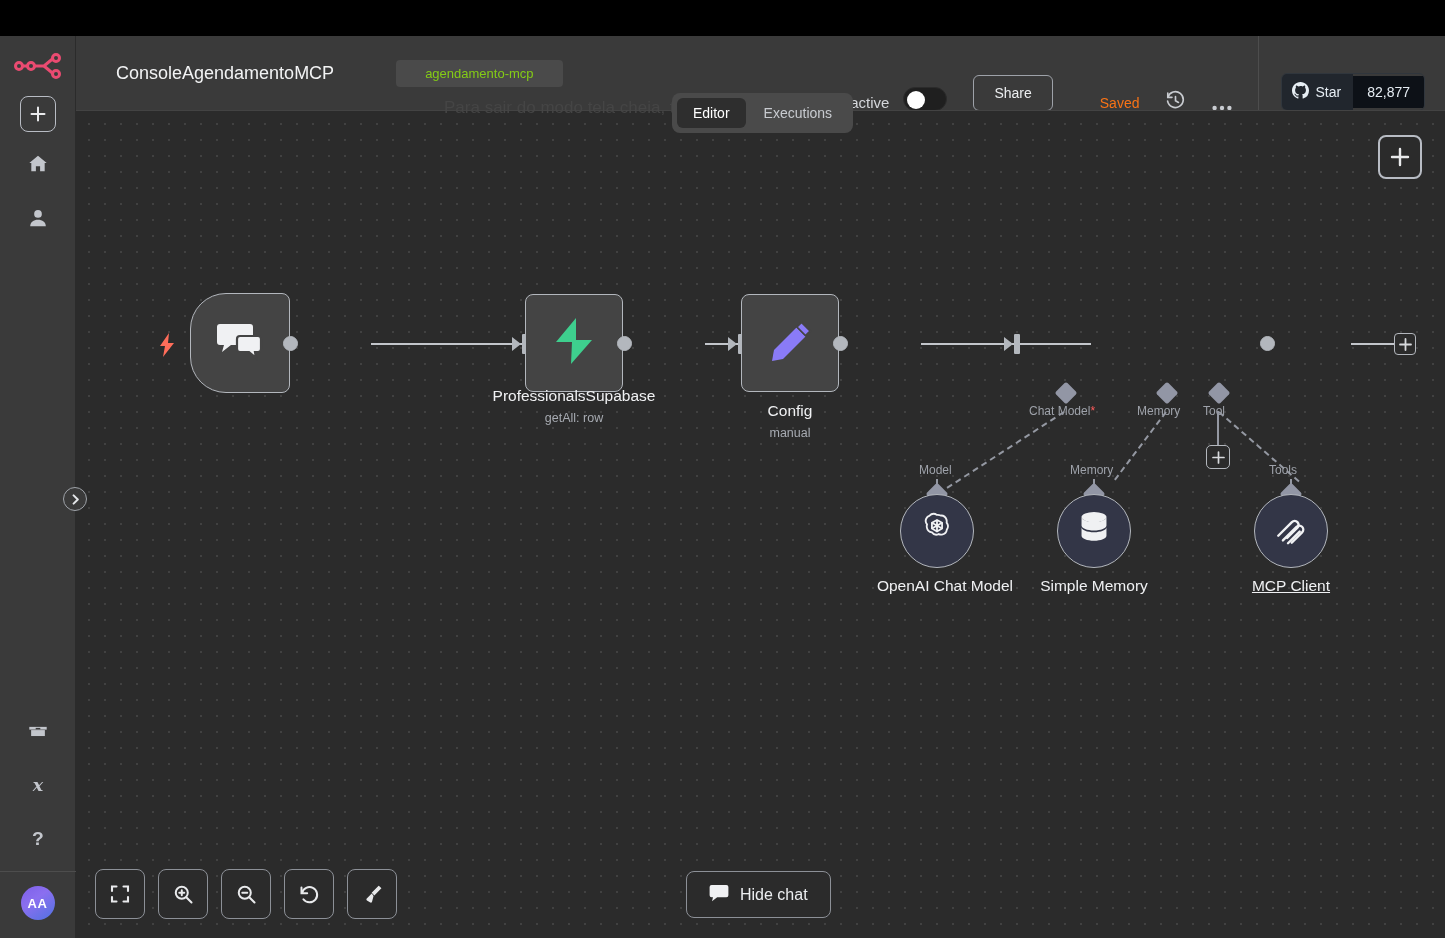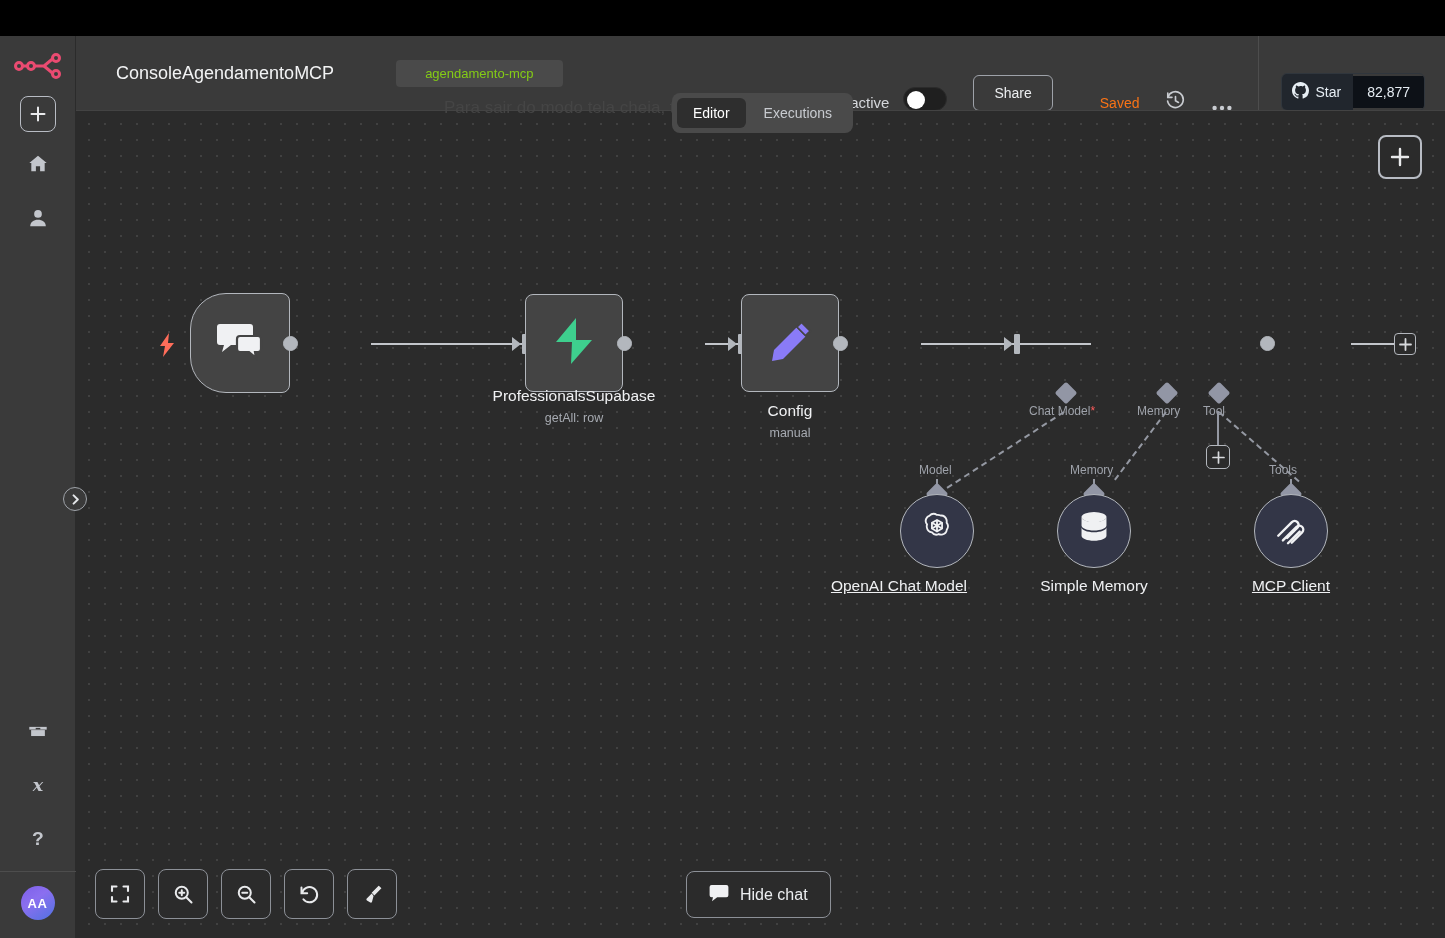--- a/index.html
+++ b/index.html
@@ -413,21 +413,21 @@
     <div class="diamond" style="left:853px; top:375px;"></div>
     <div class="subnode" style="left:824px; top:383px;">
       <span>
         <svg width="38" height="38" viewBox="0 0 24 24" fill="none" stroke="#f0f1f3" stroke-width="1.15">
           <path d="M12 3.1c-1.6-1-3.6-.7-4.9.6-.5.2-1 .5-1.4 1-1 1.3-1.1 3 0 4.4-.2.6-.3 1.3-.1 2 .3 1.6 1.6 2.8 3.2 3 1 1.3 2.8 1.8 4.3 1.1.6.3 1.3.4 2 .3 1.6-.2 2.9-1.5 3.1-3.1.9-1.3.9-3.1-.1-4.4.1-.6.1-1.3-.1-1.9-.5-1.6-2-2.7-3.7-2.6-.6-.3-1.5-.5-2.3-.4z"></path>
           <path d="M12 6.3 15.2 8.1v3.6L12 13.6 8.8 11.7V8.1z"></path>
           <path d="M12 6.3v7.3M8.8 8.1 15.2 11.7M15.2 8.1 8.8 11.7"></path>
         </svg>
       </span>
     </div>
-    <div class="subnode-label" style="left:676px; top:466px; width:294px;text-decoration:underline;">OpenAI Chat Model</div>
+    <div class="subnode-label" style="left:722px; top:466px; width:294px;">OpenAI Chat Model</div>
 
     <div class="port-name" style="left:994px; top:352px;">Memory</div>
     <div class="solid-v" style="left:1017px; top:368px; height:14px;"></div>
     <div class="diamond" style="left:1010px; top:375px;"></div>
     <div class="subnode" style="left:981px; top:383px;">
       <span>
         <svg width="34" height="36" viewBox="0 0 24 26" fill="#f0f1f3">
           <ellipse cx="12" cy="4.4" rx="9" ry="3.7"></ellipse>
           <path d="M3 4.4v6c0 2 4 3.6 9 3.6s9-1.6 9-3.6v-6c0 2-4 3.6-9 3.6s-9-1.6-9-3.6z"></path>
           <path d="M3 11.8v6c0 2 4 3.6 9 3.6s9-1.6 9-3.6v-6c0 2-4 3.6-9 3.6s-9-1.6-9-3.6z"></path>

